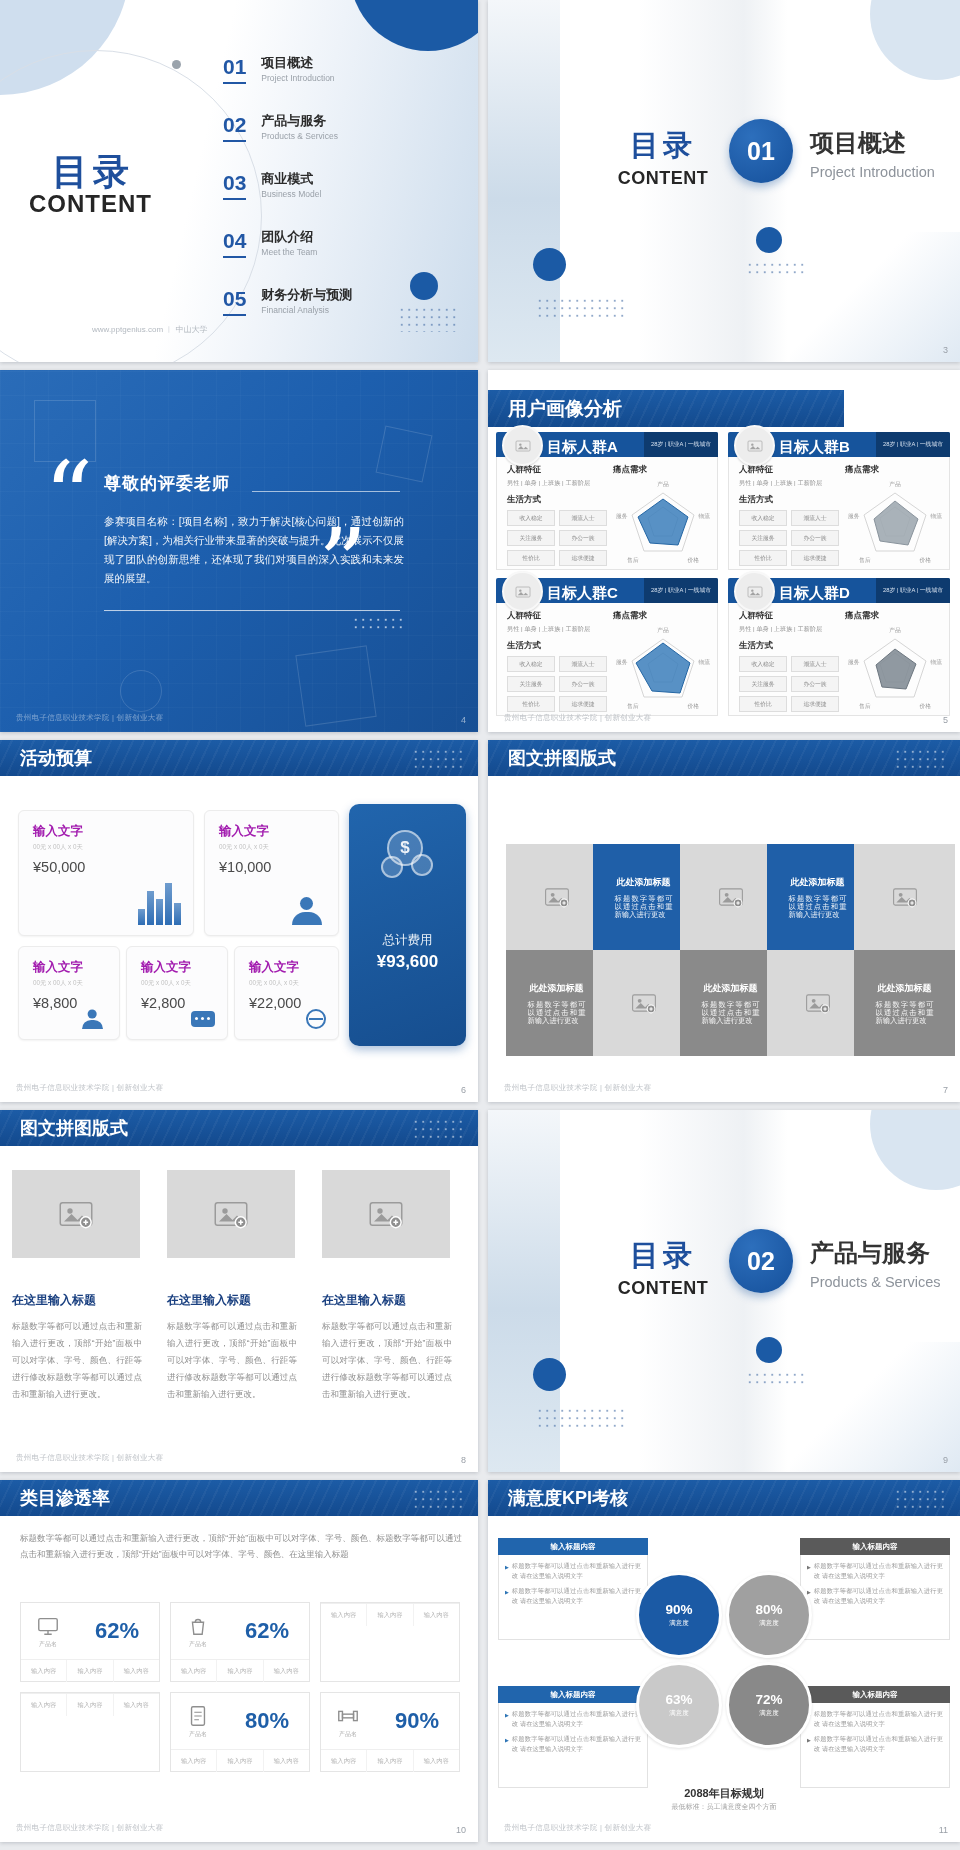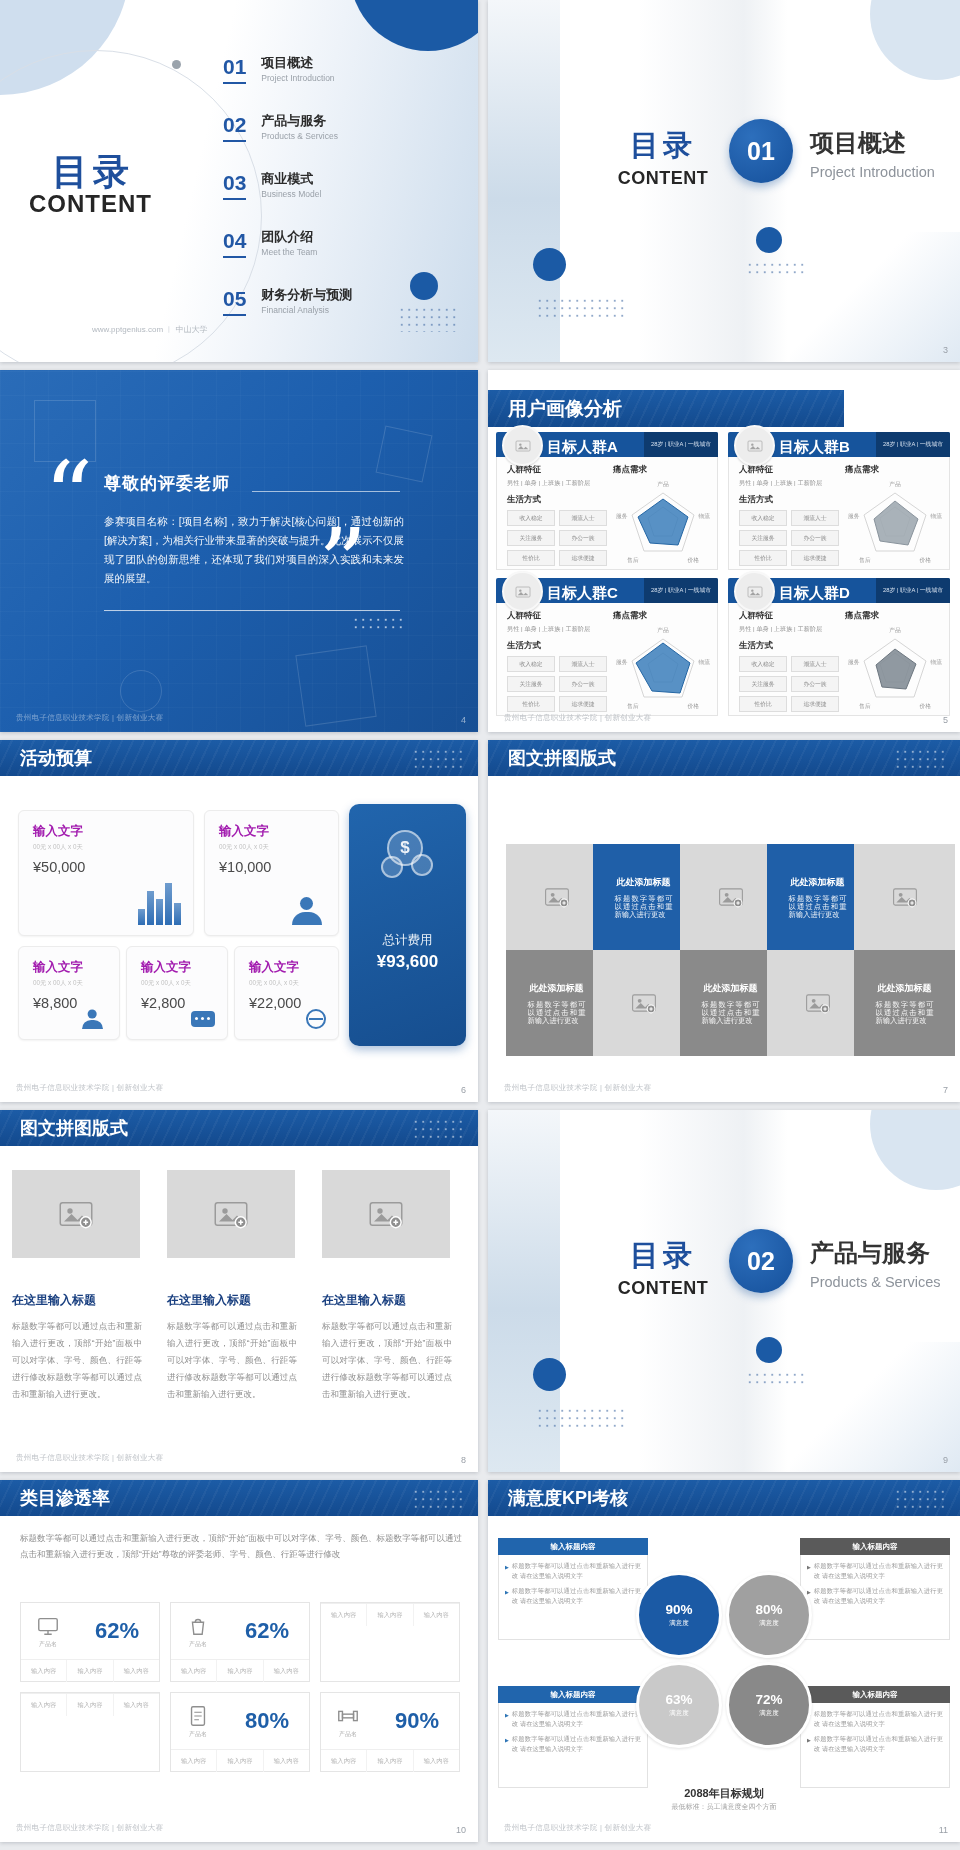--- a/index.html
+++ b/index.html
@@ -621,21 +621,21 @@
       <div class="sec-h-en">Products &amp; Services</div>
     </div>
     <div class="circle sec-mini"></div>
     <div class="dots sec-mini-dots"></div>
     <div class="pg">9</div>
   </section>
 
   <section class="slide" style="left:0;top:1480px;width:478px;height:362px">
     <div class="banner">类目渗透率</div>
     <div class="dots dots-w bdots"></div>
-    <div class="pen-intro">标题数字等都可以通过点击和重新输入进行更改，顶部“开始”面板中可以对字体、字号、颜色、标题数字等都可以通过点击和重新输入进行更改，顶部“开始”尊敬的评委老师、字号、颜色、行距等进行修改</div>
+    <div class="pen-intro">标题数字等都可以通过点击和重新输入进行更改，顶部“开始”面板中可以对字体、字号、颜色、标题数字等都可以通过点击和重新输入进行更改，顶部“开始”面板中可以对字体、字号、颜色、在这里输入标题</div>
 
     <div class="scard" style="left:20px;top:122px">
       <div class="sc-top">
         <div class="sc-ic">
             <svg class="ph" width="26" height="24" viewBox="0 0 26 26" style="margin:0 auto">
               <rect x="3" y="5" width="20" height="13" rx="1.5" fill="none" stroke="#8f8f8f" stroke-width="1.5"></rect>
               <path d="M9 22 h8 M13 18 v4" stroke="#8f8f8f" stroke-width="1.5"></path>
             </svg>
           <div class="sc-plabel">产品名</div>
           </div>

